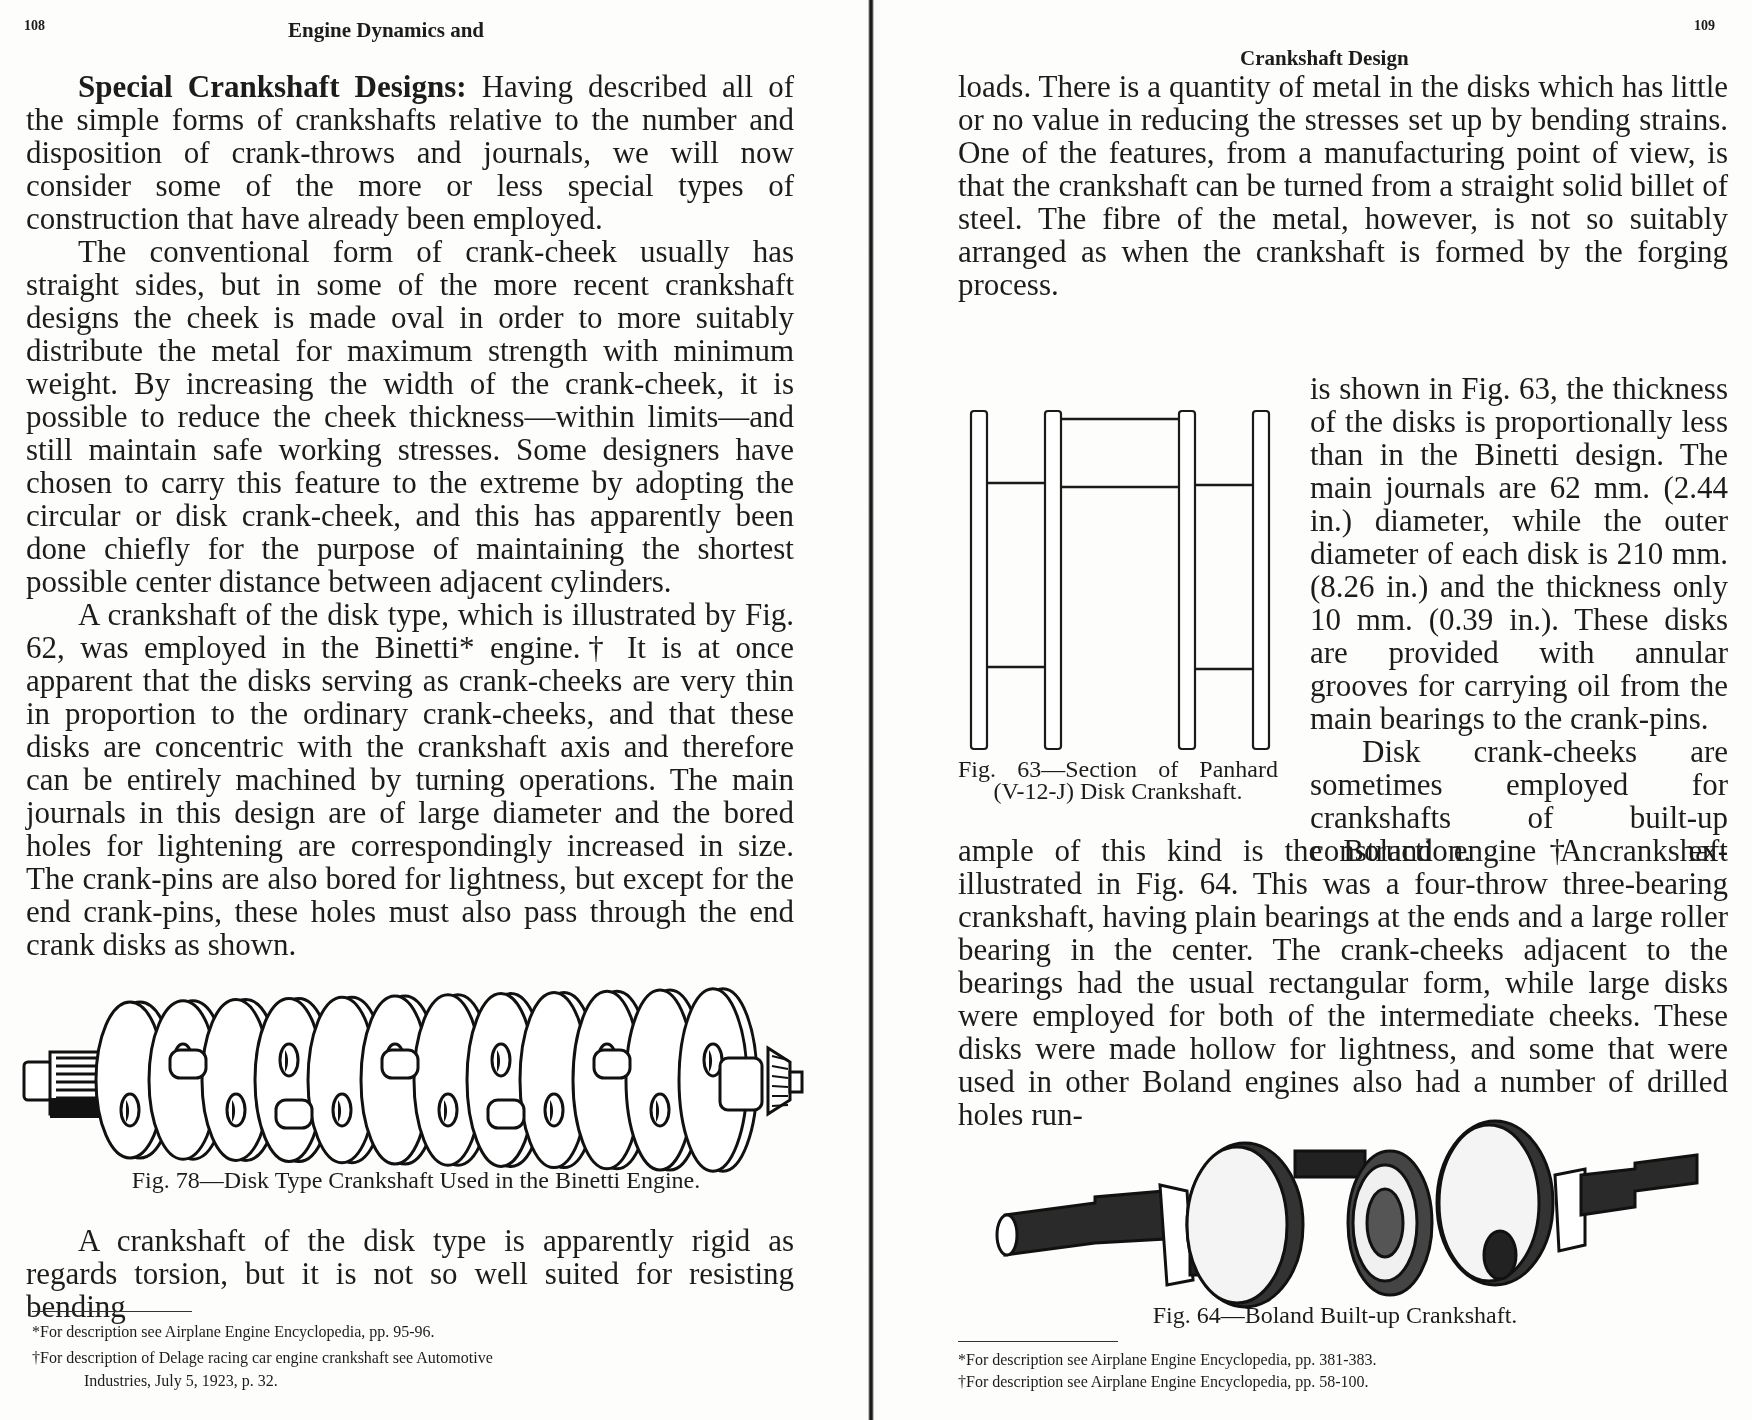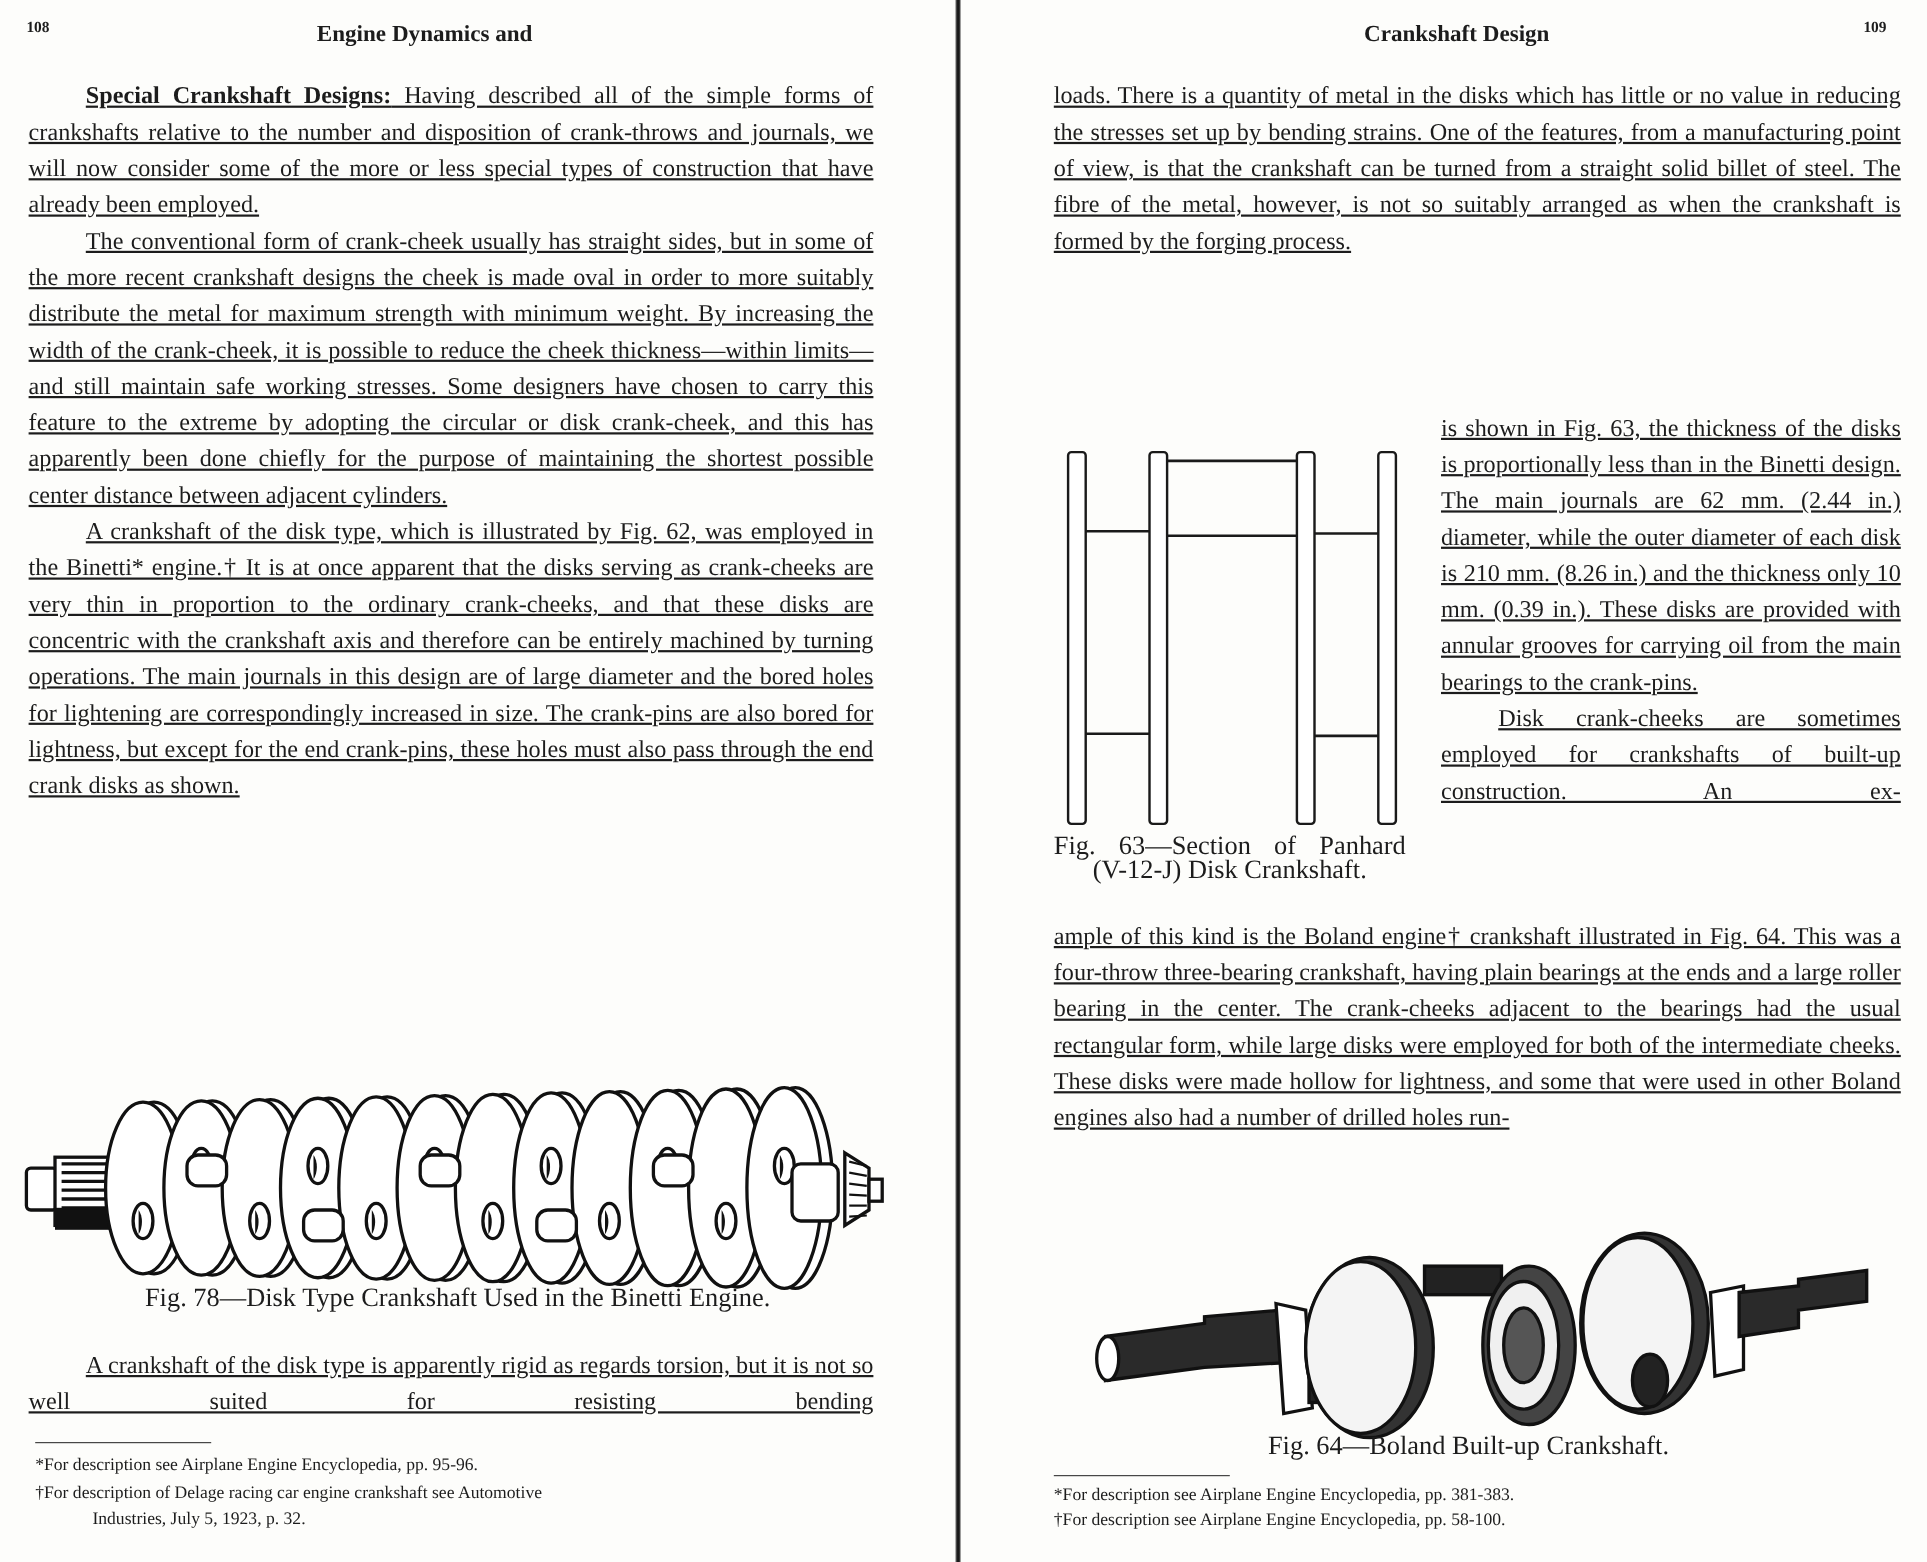--- a/index.html
+++ b/index.html
@@ -7,21 +7,21 @@
     width: 1752px; height: 1420px; position: relative; overflow: hidden;
     background: #fdfdfb; color: #1c1c1c;
     font-family: "Liberation Serif", "DejaVu Serif", serif;
   }
   .spine {
     position: absolute; left: 868px; top: 0; width: 6px; height: 1420px;
     background: linear-gradient(90deg, rgba(0,0,0,0) 0%, #2a2a2a 30%, #111 50%, #2a2a2a 70%, rgba(0,0,0,0) 100%);
   }
   .running-head { position: absolute; top: 18px; font-size: 21px; font-weight: bold; white-space: nowrap; }
   .pagenum { position: absolute; top: 18px; font-size: 14px; font-weight: bold; }
-  .col { position: absolute; font-size: 22px; line-height: 33px; text-align: justify; text-decoration: underline; }
+  .col { position: absolute; font-size: 31px; line-height: 33px; text-align: justify; }
   .col p { margin: 0; text-indent: 52px; }
   .col p.noindent { text-indent: 0; }
   .col p .lead { font-weight: bold; }
   .caption { position: absolute; font-size: 24px; line-height: 22px; text-align: center; white-space: nowrap; }
   .fn-rule { position: absolute; height: 1px; background: #333; }
   .footnote { position: absolute; font-size: 16px; line-height: 23px; white-space: nowrap; }
   .footnote .cont { padding-left: 52px; display: block; }
   svg { position: absolute; overflow: visible; }
 </style>
 </head>
@@ -125,21 +125,21 @@
   <div class="footnote" style="left:32px; top:1320px;">
     <span>*</span><span>For description see Airplane Engine Encyclopedia, pp. 95-96.</span>
   </div>
   <div class="footnote" style="left:32px; top:1346px;">
     <span>†</span><span>For description of Delage racing car engine crankshaft see Automotive</span>
     <span class="cont">Industries, July 5, 1923, p. 32.</span>
   </div>
 </div>
 
 <div>
-  <div class="running-head" style="left:1240px;">Crankshaft Design</div>
+  <div class="running-head" style="left:1240px;margin-top:28px;">Crankshaft Design</div>
   <div class="pagenum" style="left:1694px;">109</div>
 
   <div class="col" style="left:958px; top:70px; width:770px;">
     <p class="noindent">loads. There is a quantity of metal in the disks which has little or no value in reducing the stresses set up by bending strains. One of the features, from a manufacturing point of view, is that the crankshaft can be turned from a straight solid billet of steel. The fibre of the metal, however, is not so suitably arranged as when the crankshaft is formed by the forging process.</p>
   </div>
 
   <svg id="fig63" style="left:965px; top:405px;" width="310" height="350" viewBox="0 0 310 350">
     <g fill="#fff" stroke="#1a1a1a" stroke-width="2.2">
       <rect x="6" y="6" width="16" height="338" rx="3"></rect>
       <rect x="80" y="6" width="16" height="338" rx="3"></rect>

